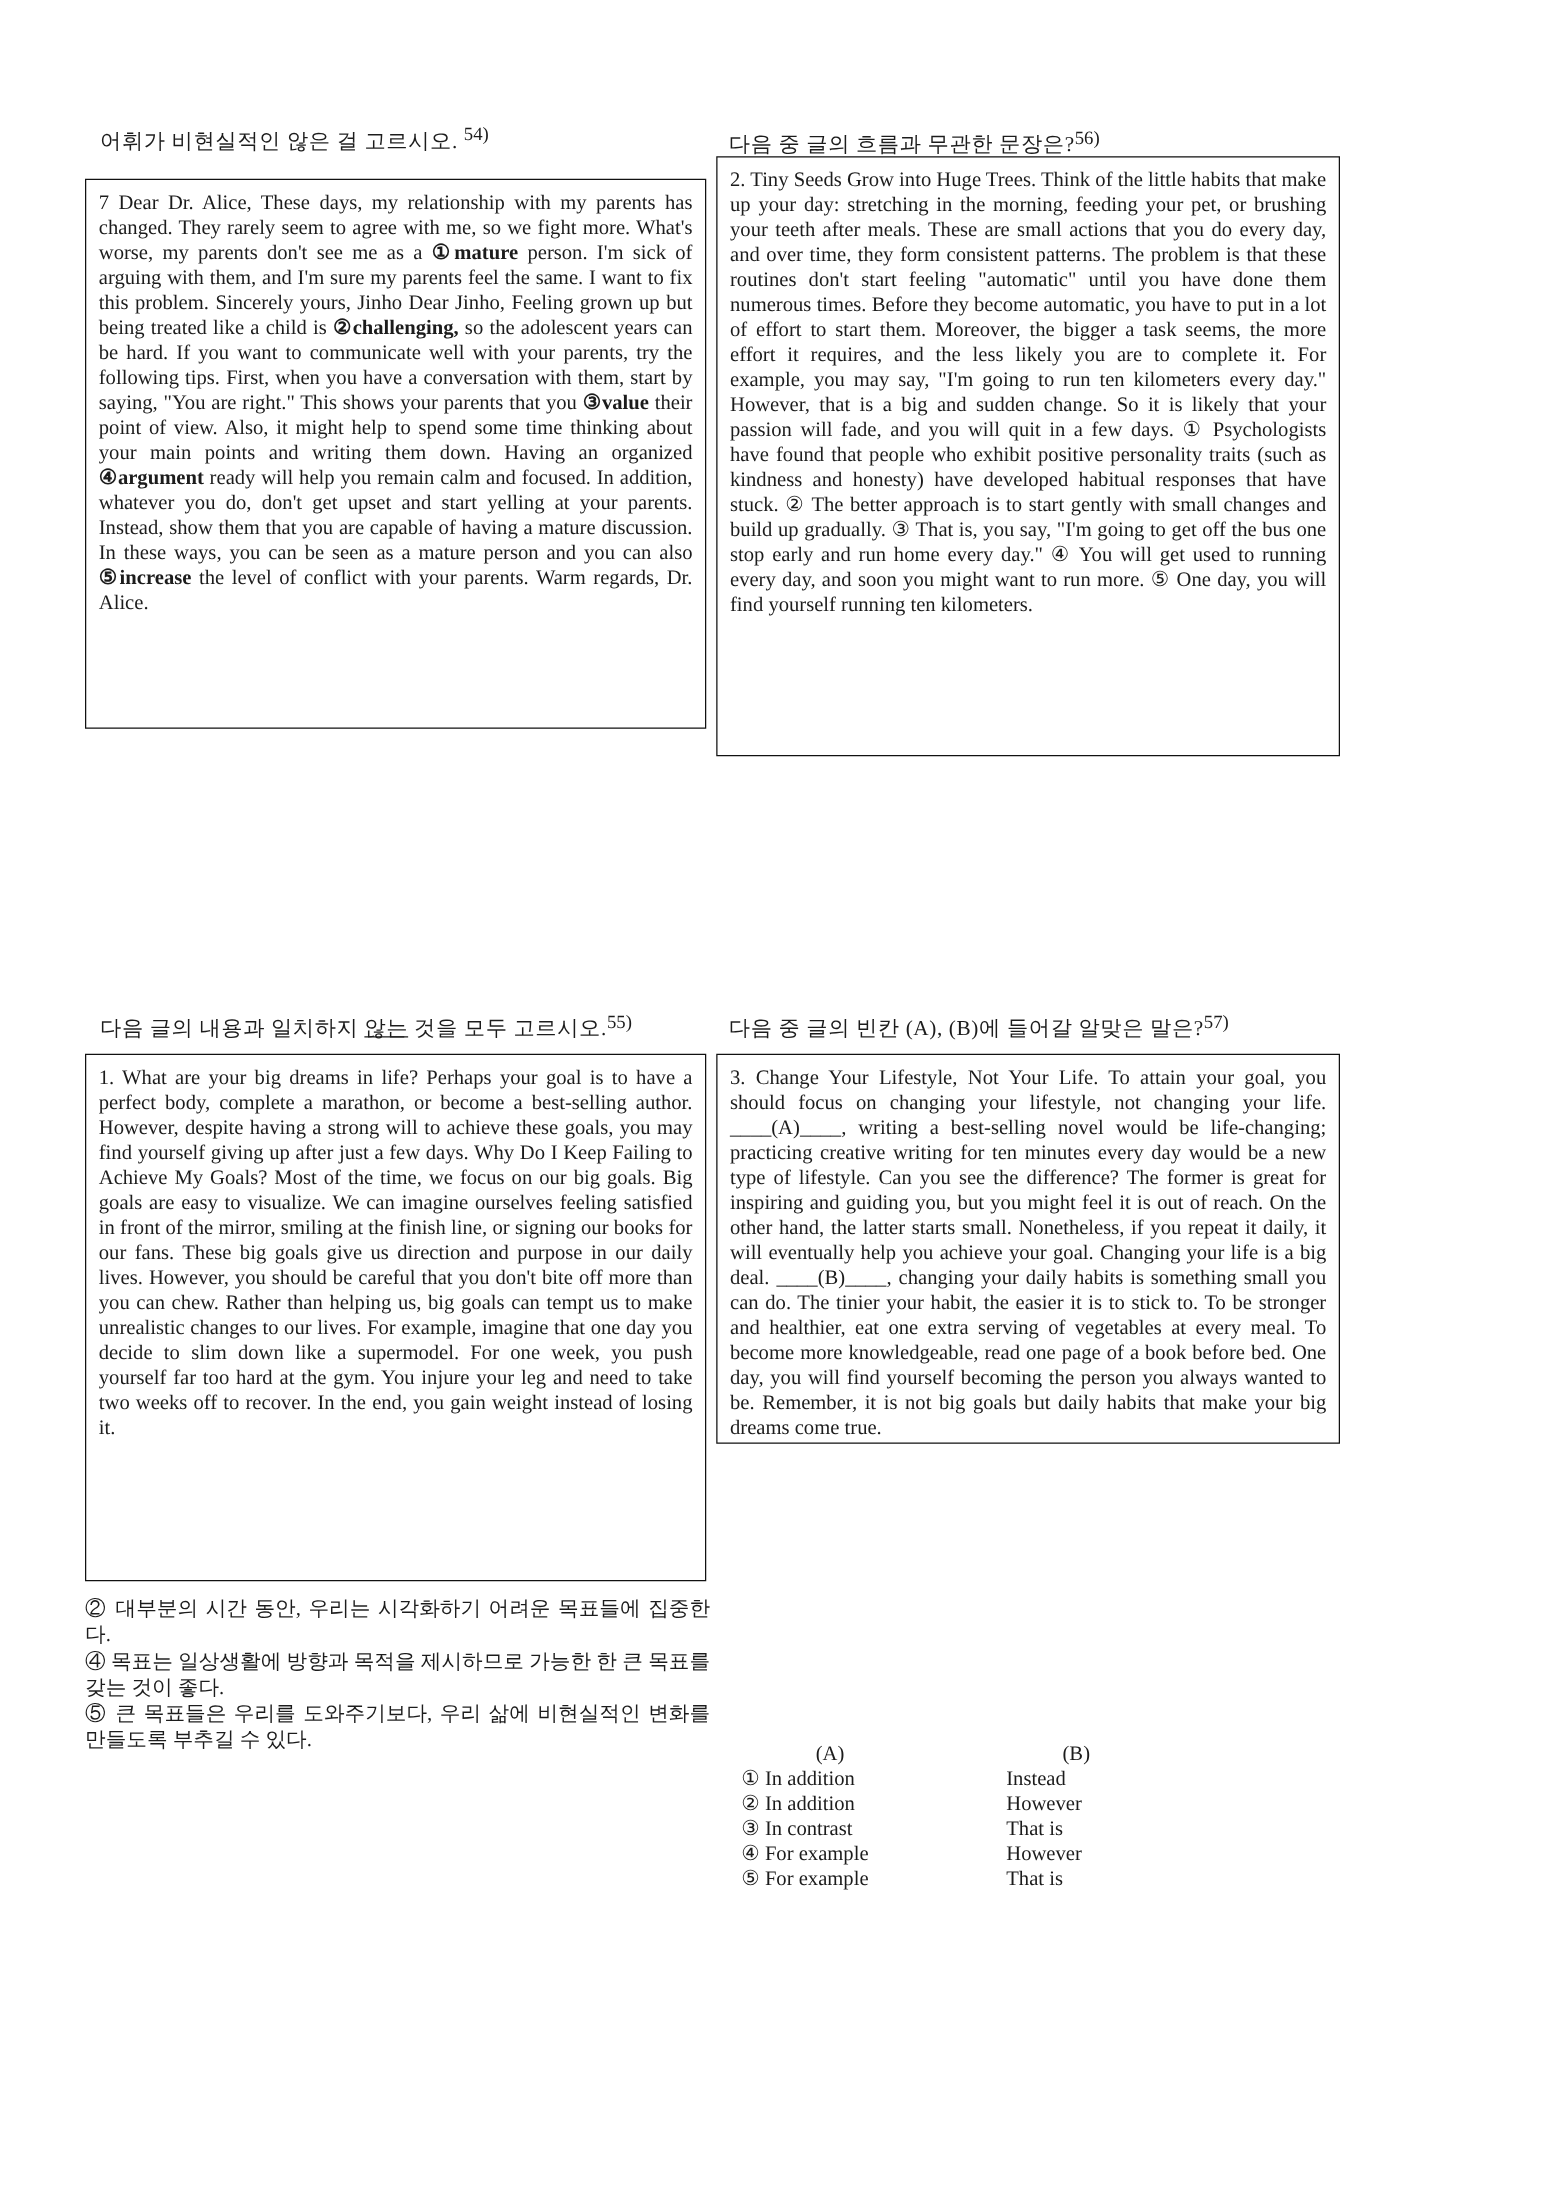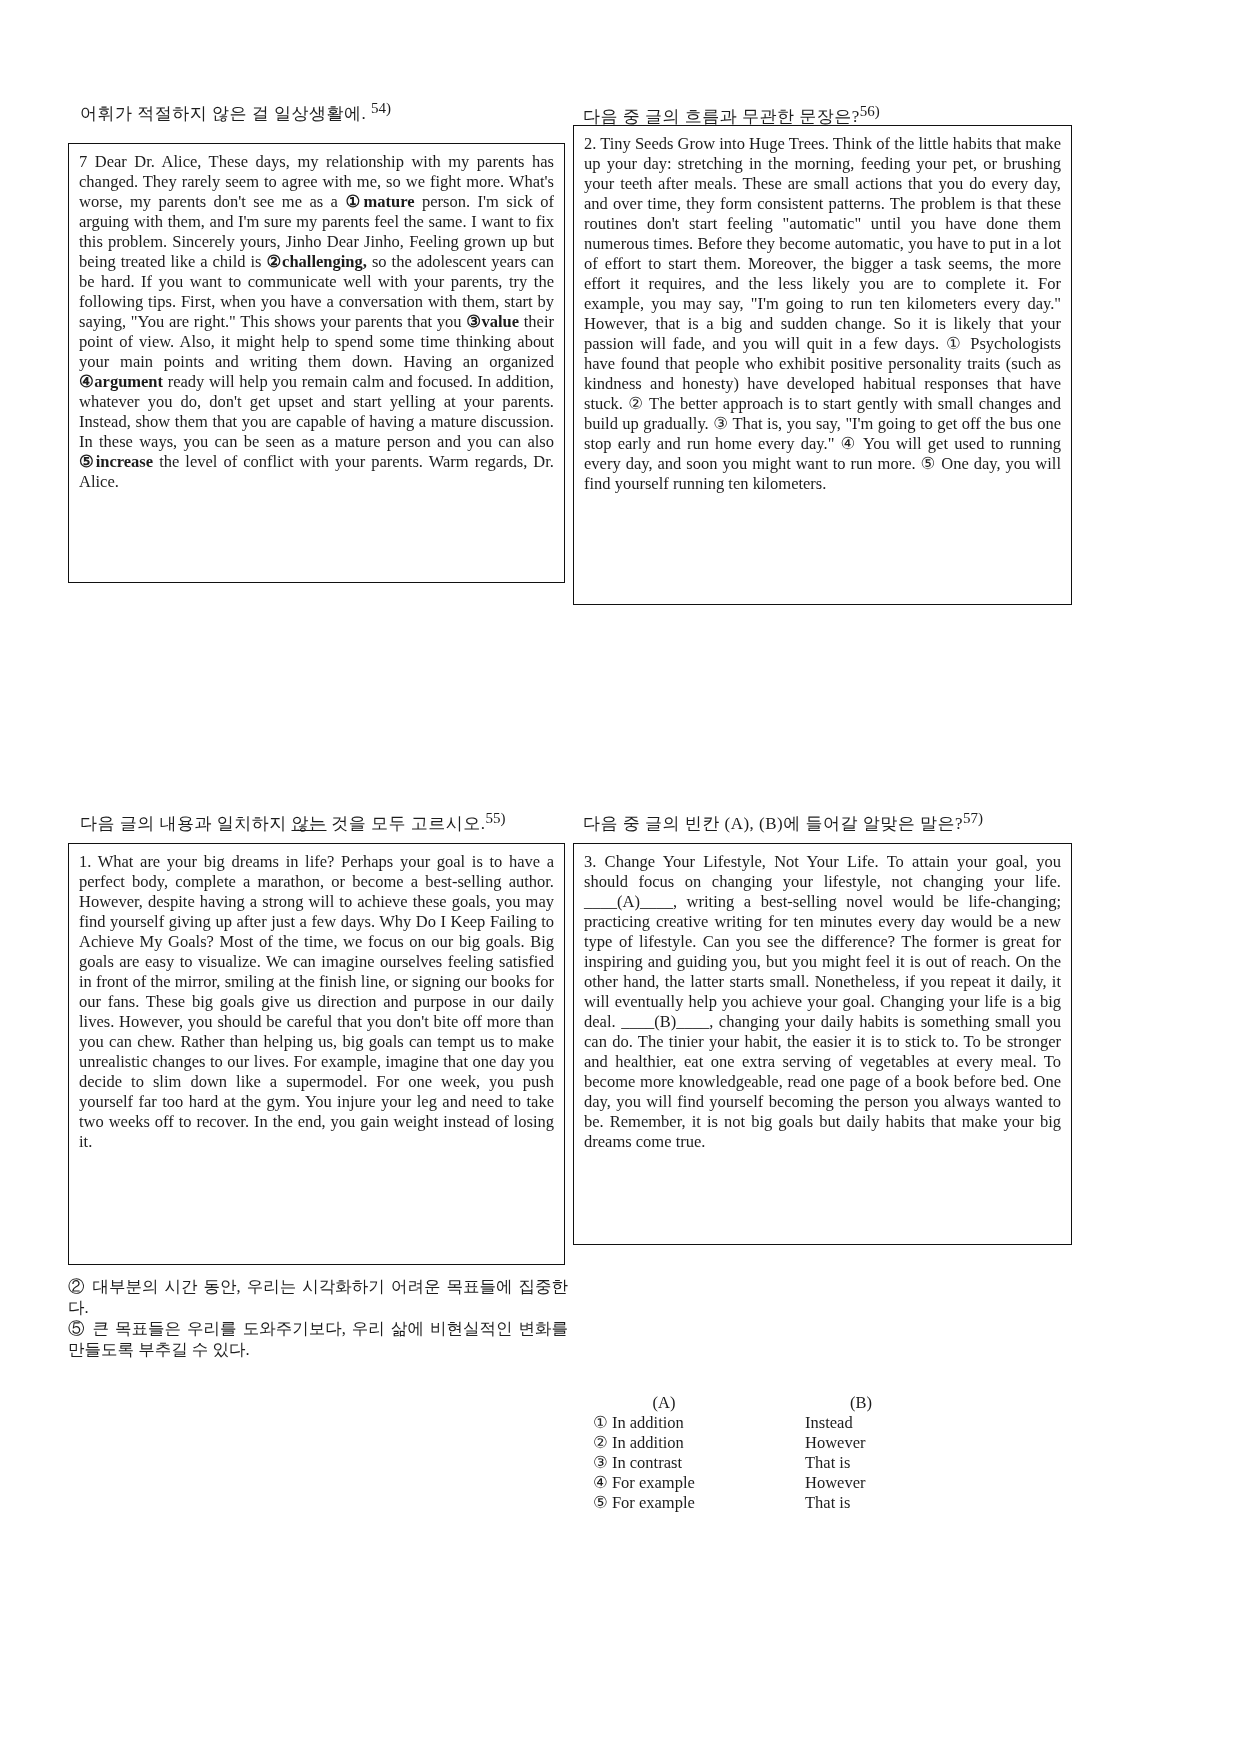--- a/index.html
+++ b/index.html
@@ -41,46 +41,47 @@
     font-size:16.5px; line-height:20px;
     row-gap:0;
   }
   .ab-head { text-align:center; }
   .ab-cell-a { padding-left:10px; }
   .ab-cell-b { padding-left:10px; }
 </style>
 </head>
 <body>
 
-<div class="question-header" style="left:80px; top:97px;"><span><span>어휘가 적절하지 않은 걸 일상생활에. </span></span><span class="q-sup">54)</span></div>
+<div class="question-header" style="left:80px; top:97px;"><span><span>어휘가 비현실적인 않은 걸 고르시오. </span></span><span class="q-sup">54)</span></div>
 
 <div class="passage-box" style="left:68px; top:143px; width:497px; height:440px;">
   <div><span>7 Dear Dr. Alice, These days, my relationship with my parents has changed. They rarely seem to agree with me, so we fight more. What's worse, my parents don't see me as a </span><span class="seg-marked">①mature</span><span> person. I'm sick of arguing with them, and I'm sure my parents feel the same. I want to fix this problem. Sincerely yours, Jinho Dear Jinho, Feeling grown up but being treated like a child is </span><span class="seg-marked">②challenging,</span><span> so the adolescent years can be hard. If you want to communicate well with your parents, try the following tips. First, when you have a conversation with them, start by saying, "You are right." This shows your parents that you </span><span class="seg-marked">③value</span><span> their point of view. Also, it might help to spend some time thinking about your main points and writing them down. Having an organized </span><span class="seg-marked">④argument</span><span> ready will help you remain calm and focused. In addition, whatever you do, don't get upset and start yelling at your parents. Instead, show them that you are capable of having a mature discussion. In these ways, you can be seen as a mature person and you can also </span><span class="seg-marked">⑤increase</span><span> the level of conflict with your parents. Warm regards, Dr. Alice.</span></div>
 </div>
 
 <div class="question-header" style="left:583px; top:100px;"><span><span>다음 중 글의 흐름과 무관한 문장은?</span></span><span class="q-sup">56)</span></div>
 
 <div class="passage-box" style="left:573px; top:125px; width:499px; height:480px;">
   <div><span>2. Tiny Seeds Grow into Huge Trees. Think of the little habits that make up your day: stretching in the morning, feeding your pet, or brushing your teeth after meals. These are small actions that you do every day, and over time, they form consistent patterns. The problem is that these routines don't start feeling "automatic" until you have done them numerous times. Before they become automatic, you have to put in a lot of effort to start them. Moreover, the bigger a task seems, the more effort it requires, and the less likely you are to complete it. For example, you may say, "I'm going to run ten kilometers every day." However, that is a big and sudden change. So it is likely that your passion will fade, and you will quit in a few days. ① Psychologists have found that people who exhibit positive personality traits (such as kindness and honesty) have developed habitual responses that have stuck. ② The better approach is to start gently with small changes and build up gradually. ③ That is, you say, "I'm going to get off the bus one stop early and run home every day." ④ You will get used to running every day, and soon you might want to run more. ⑤ One day, you will find yourself running ten kilometers.</span></div>
 </div>
 
 <div class="question-header" style="left:80px; top:807px;"><span><span>다음 글의 내용과 일치하지 </span><span class="seg-underline">않는</span><span> 것을 모두 고르시오.</span></span><span class="q-sup">55)</span></div>
 
 <div class="passage-box" style="left:68px; top:843px; width:497px; height:422px;">
   <div><span>1. What are your big dreams in life? Perhaps your goal is to have a perfect body, complete a marathon, or become a best-selling author. However, despite having a strong will to achieve these goals, you may find yourself giving up after just a few days. Why Do I Keep Failing to Achieve My Goals? Most of the time, we focus on our big goals. Big goals are easy to visualize. We can imagine ourselves feeling satisfied in front of the mirror, smiling at the finish line, or signing our books for our fans. These big goals give us direction and purpose in our daily lives. However, you should be careful that you don't bite off more than you can chew. Rather than helping us, big goals can tempt us to make unrealistic changes to our lives. For example, imagine that one day you decide to slim down like a supermodel. For one week, you push yourself far too hard at the gym. You injure your leg and need to take two weeks off to recover. In the end, you gain weight instead of losing it.</span></div>
 </div>
 
 <div class="options-block" style="left:68px; top:1276px; width:500px;">
   <p>② 대부분의 시간 동안, 우리는 시각화하기 어려운 목표들에 집중한다.</p>
+  <p>④ 목표는 일상생활에 방향과 목적을 제시하므로 가능한 한 큰 목표를 갖는 것이 좋다.</p>
   <p>⑤ 큰 목표들은 우리를 도와주기보다, 우리 삶에 비현실적인 변화를 만들도록 부추길 수 있다.</p>
 </div>
 
 <div class="question-header" style="left:583px; top:807px;"><span><span>다음 중 글의 빈칸 (A), (B)에 들어갈 알맞은 말은?</span></span><span class="q-sup">57)</span></div>
 
-<div class="passage-box" style="left:573px; top:843px; width:499px; height:402px;">
+<div class="passage-box" style="left:573px; top:843px; width:499px; height:312px;">
   <div><span>3. Change Your Lifestyle, Not Your Life. To attain your goal, you should focus on changing your lifestyle, not changing your life. ____(A)____, writing a best-selling novel would be life-changing; practicing creative writing for ten minutes every day would be a new type of lifestyle. Can you see the difference? The former is great for inspiring and guiding you, but you might feel it is out of reach. On the other hand, the latter starts small. Nonetheless, if you repeat it daily, it will eventually help you achieve your goal. Changing your life is a big deal. ____(B)____, changing your daily habits is something small you can do. The tinier your habit, the easier it is to stick to. To be stronger and healthier, eat one extra serving of vegetables at every meal. To become more knowledgeable, read one page of a book before bed. One day, you will find yourself becoming the person you always wanted to be. Remember, it is not big goals but daily habits that make your big dreams come true.</span></div>
 </div>
 
 <div class="ab-table" style="left:583px; top:1393px;">
   <div class="ab-head">(A)</div>
   <div class="ab-head">(B)</div>
 
   <div class="ab-cell-a">① In addition</div>
   <div class="ab-cell-b">Instead</div>
 

